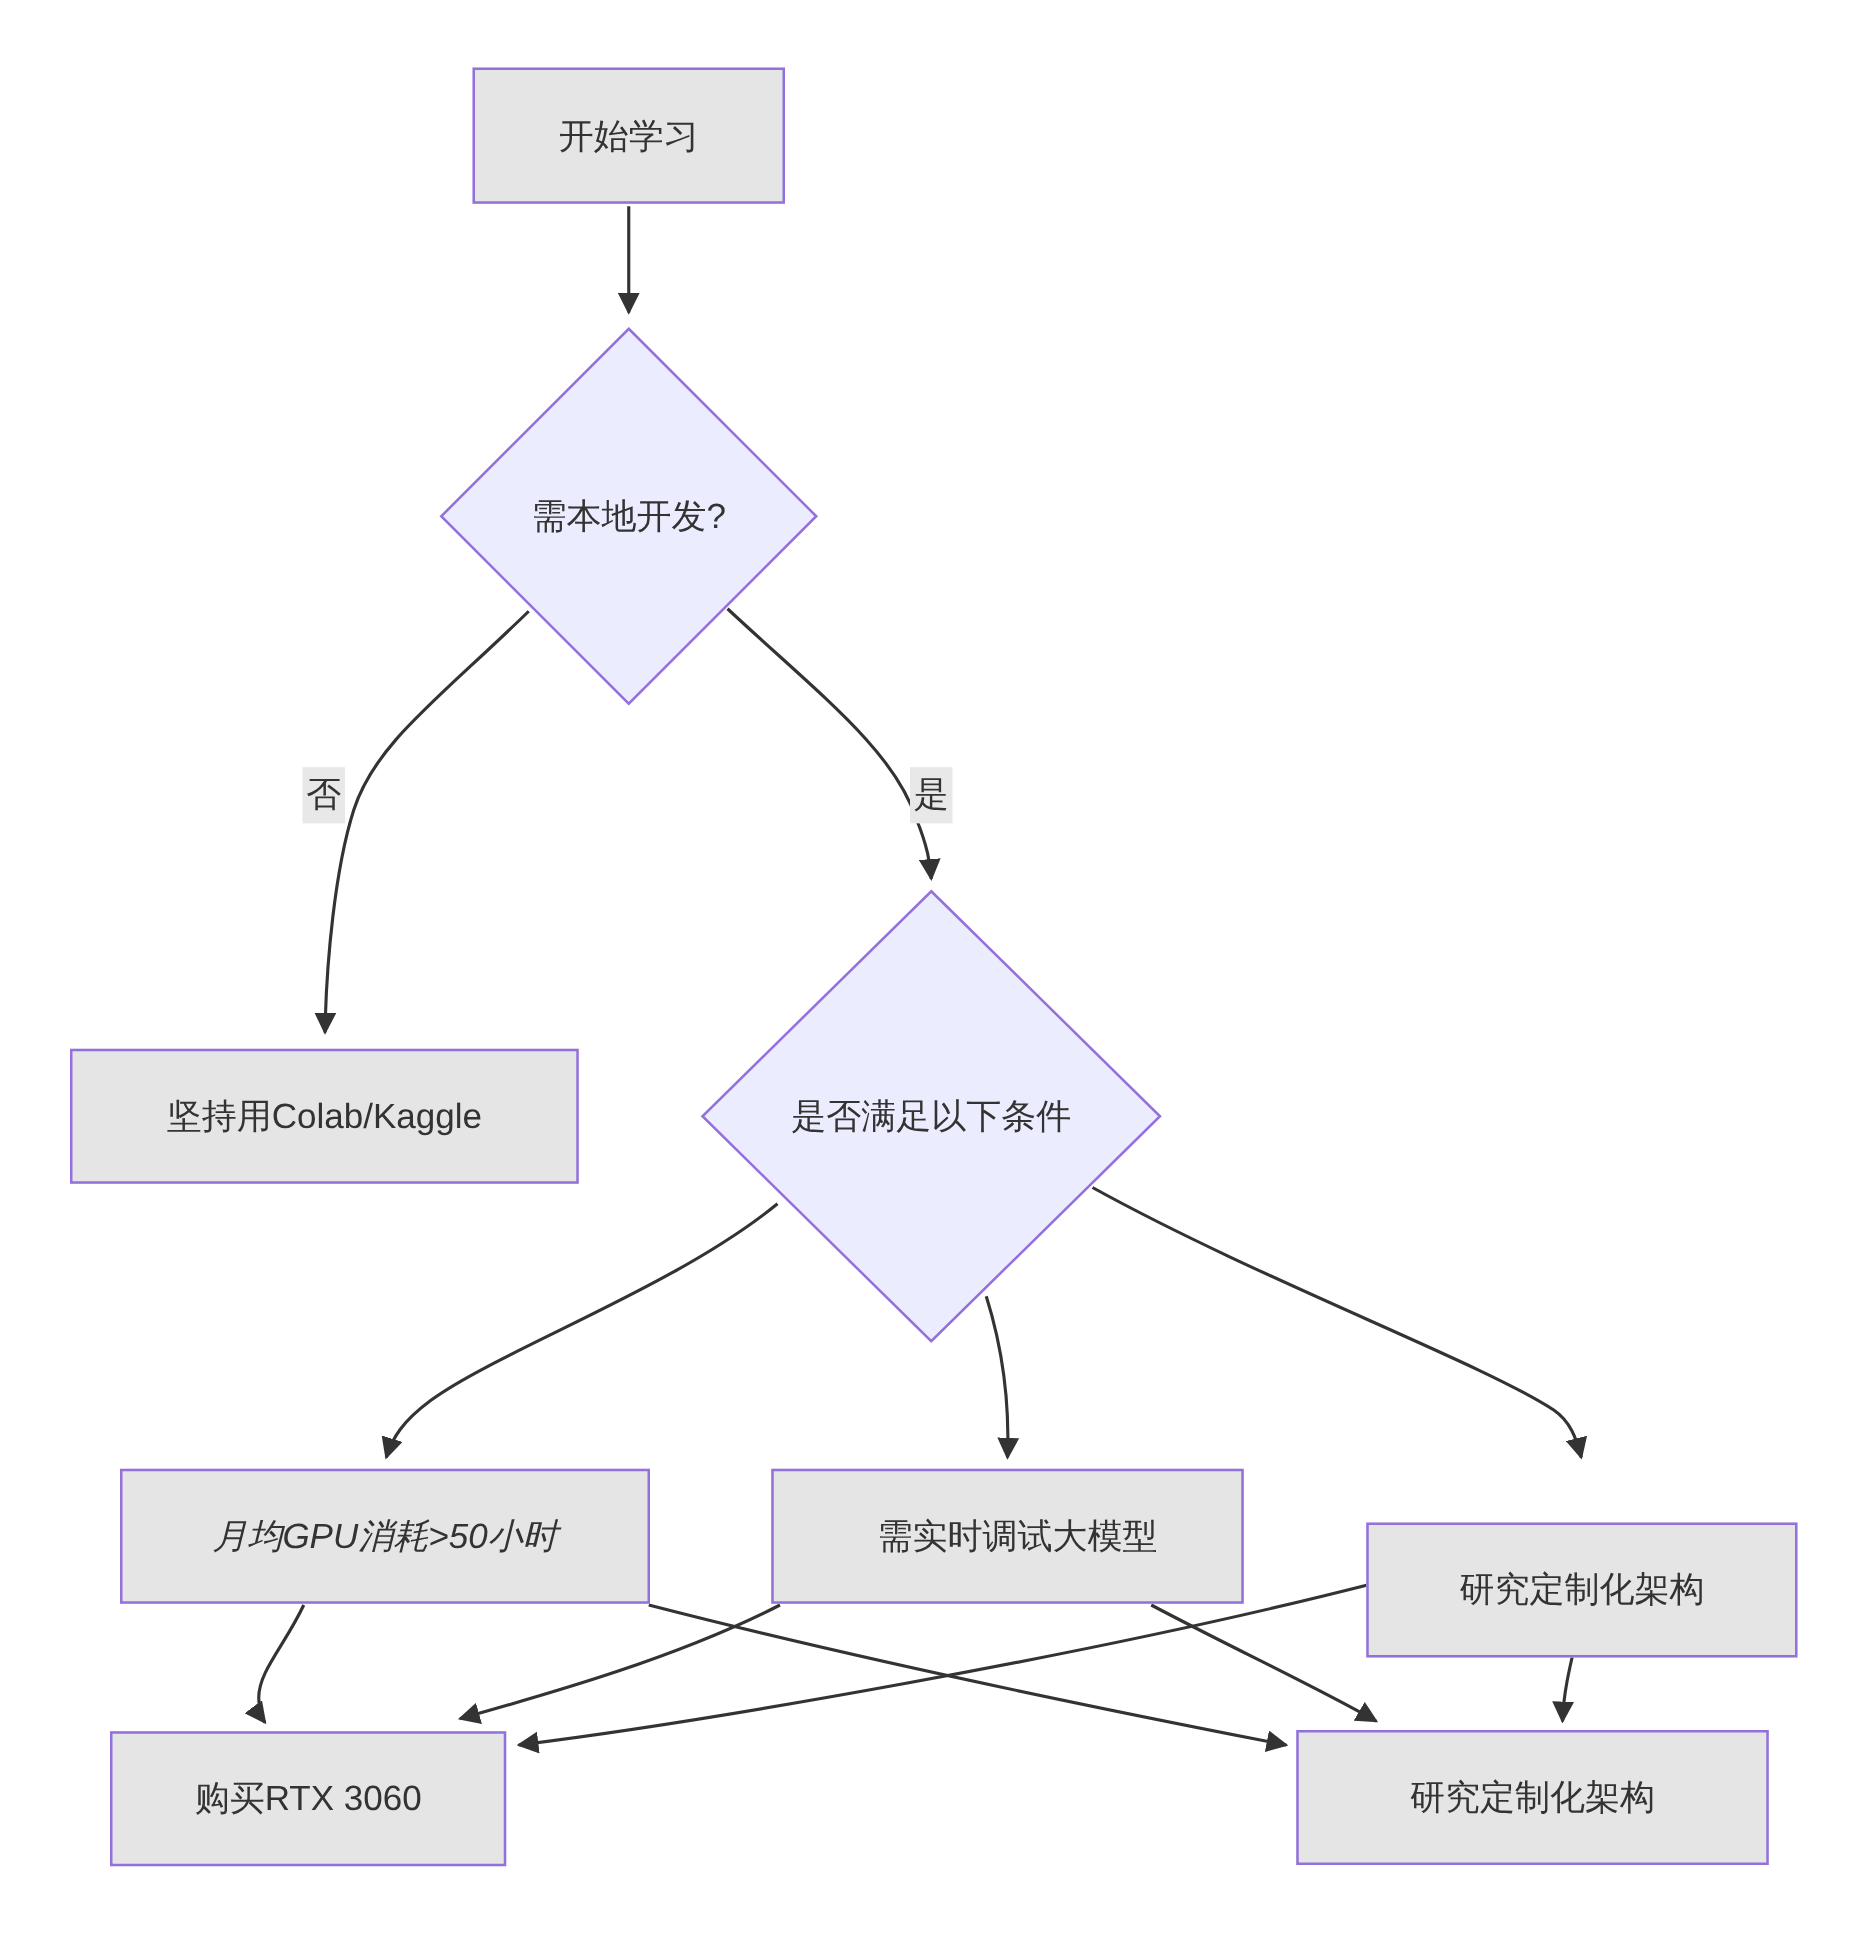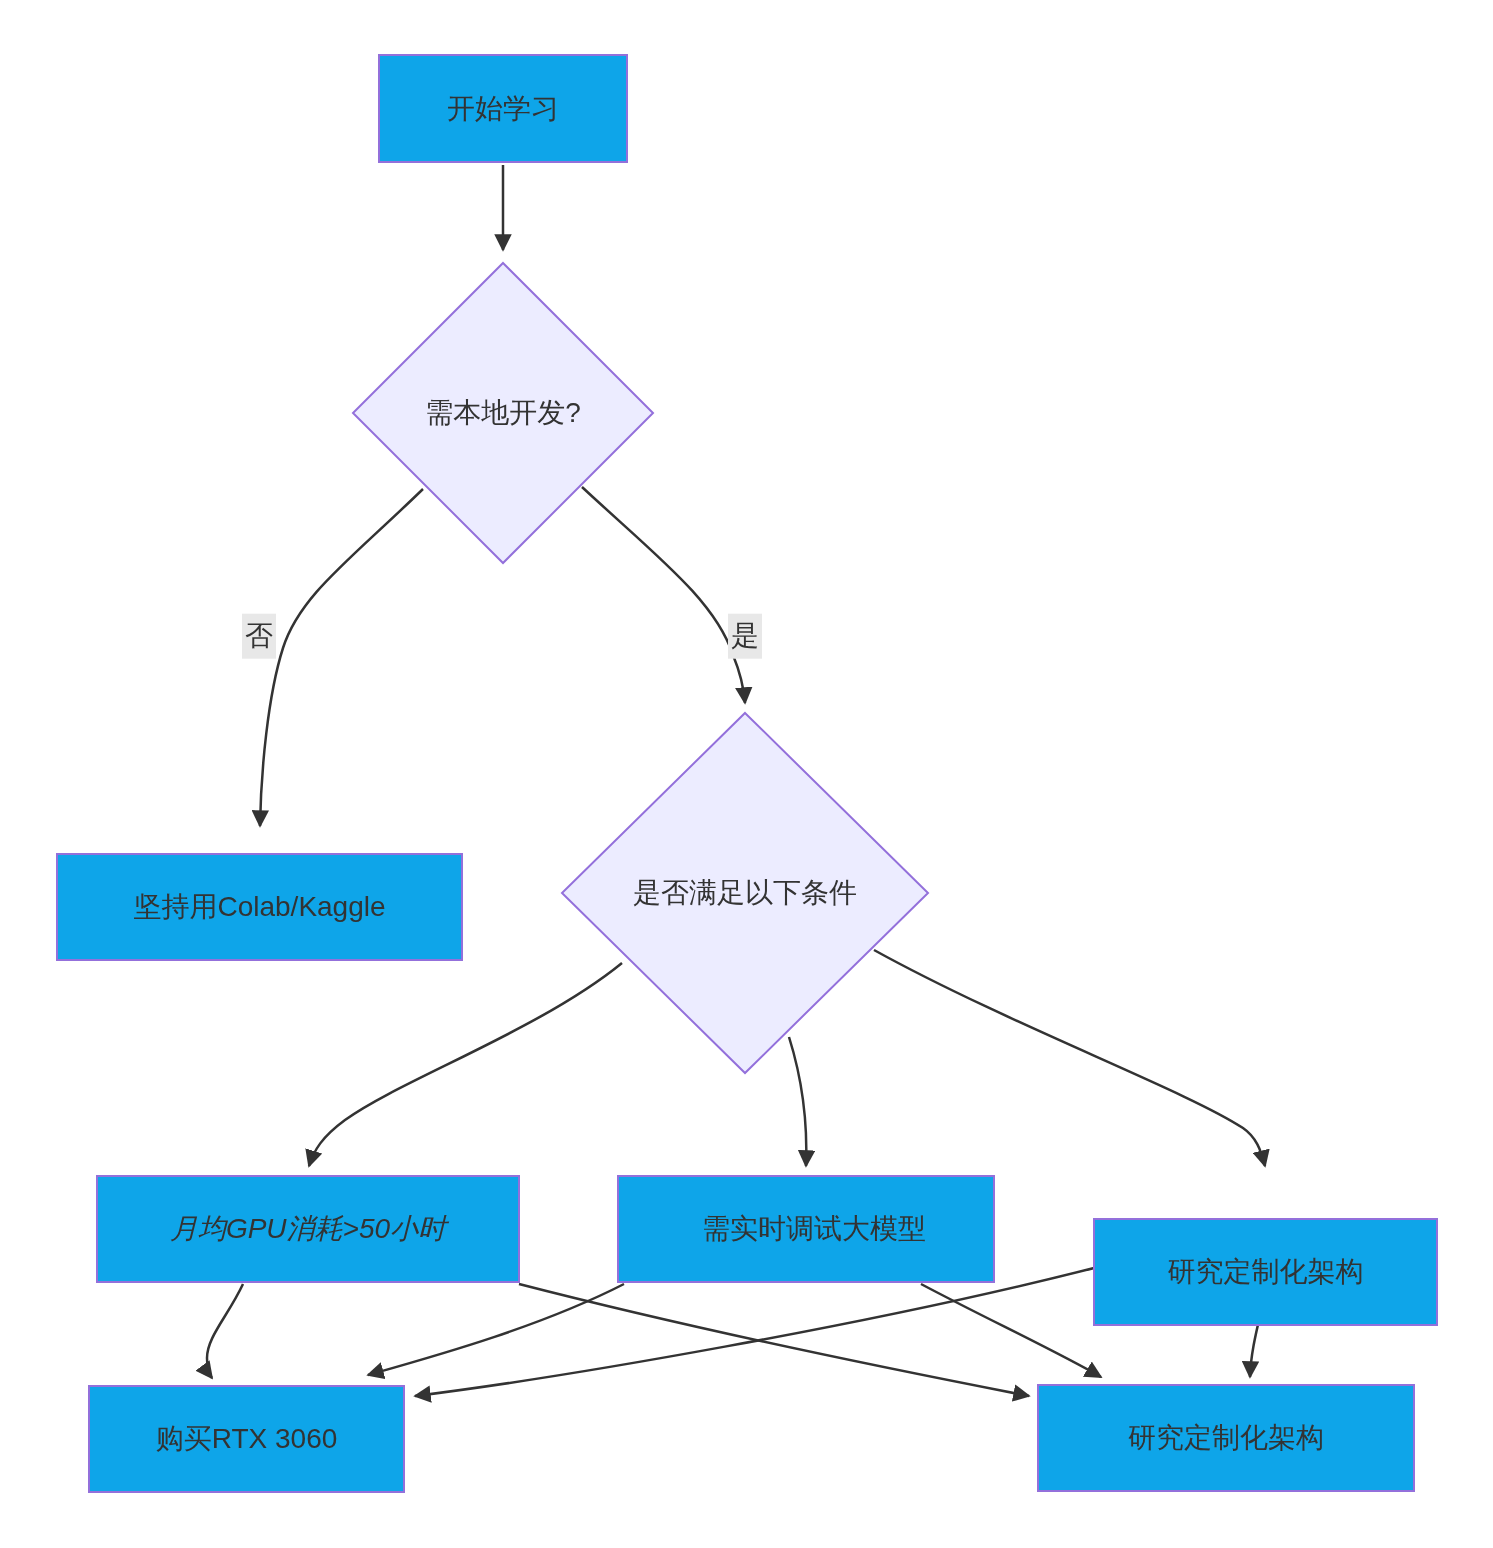--- a/index.html
+++ b/index.html
@@ -28,21 +28,21 @@
     stroke-width: 2.5px;
   }
   .diamond-shape {
     fill: #ECECFF;
     stroke: #9370DB;
     stroke-width: 2px;
   }
   .node {
     position: absolute;
     box-sizing: border-box;
-    background: #0ea5e9;
+    background: #e5e5e5;
     border: 2px solid #9370DB;
     display: flex;
     align-items: center;
     justify-content: center;
     font-size: 28px;
     color: #333333;
     text-align: center;
     white-space: nowrap;
   }
   .diamond-text {
@@ -93,21 +93,21 @@
     <path class="edge" d="M 1267,1284 C 1261,1316 1251,1345 1250,1377" marker-end="url(#arrow)"></path>
 
     <polygon class="diamond-shape" points="503,263 653,413 503,563 353,413"></polygon>
     <polygon class="diamond-shape" points="745,713 928,893 745,1073 562,893"></polygon>
   </svg>
 
   <div class="node" style="left:378px; top:54px; width:250px; height:109px;">
     <span>开始学习</span>
   </div>
 
-  <div class="node" style="left:56px; top:839px; width:407px; height:108px;margin-top:14px;">
+  <div class="node" style="left:56px; top:839px; width:407px; height:108px;">
     <span>坚持用Colab/Kaggle</span>
   </div>
 
   <div class="node" style="left:96px; top:1175px; width:424px; height:108px;font-style:italic;">
     <span>月均GPU消耗&gt;50小时</span>
   </div>
 
   <div class="node" style="left:617px; top:1175px; width:378px; height:108px;padding-left:16px;">
     <span>需实时调试大模型</span>
   </div>

